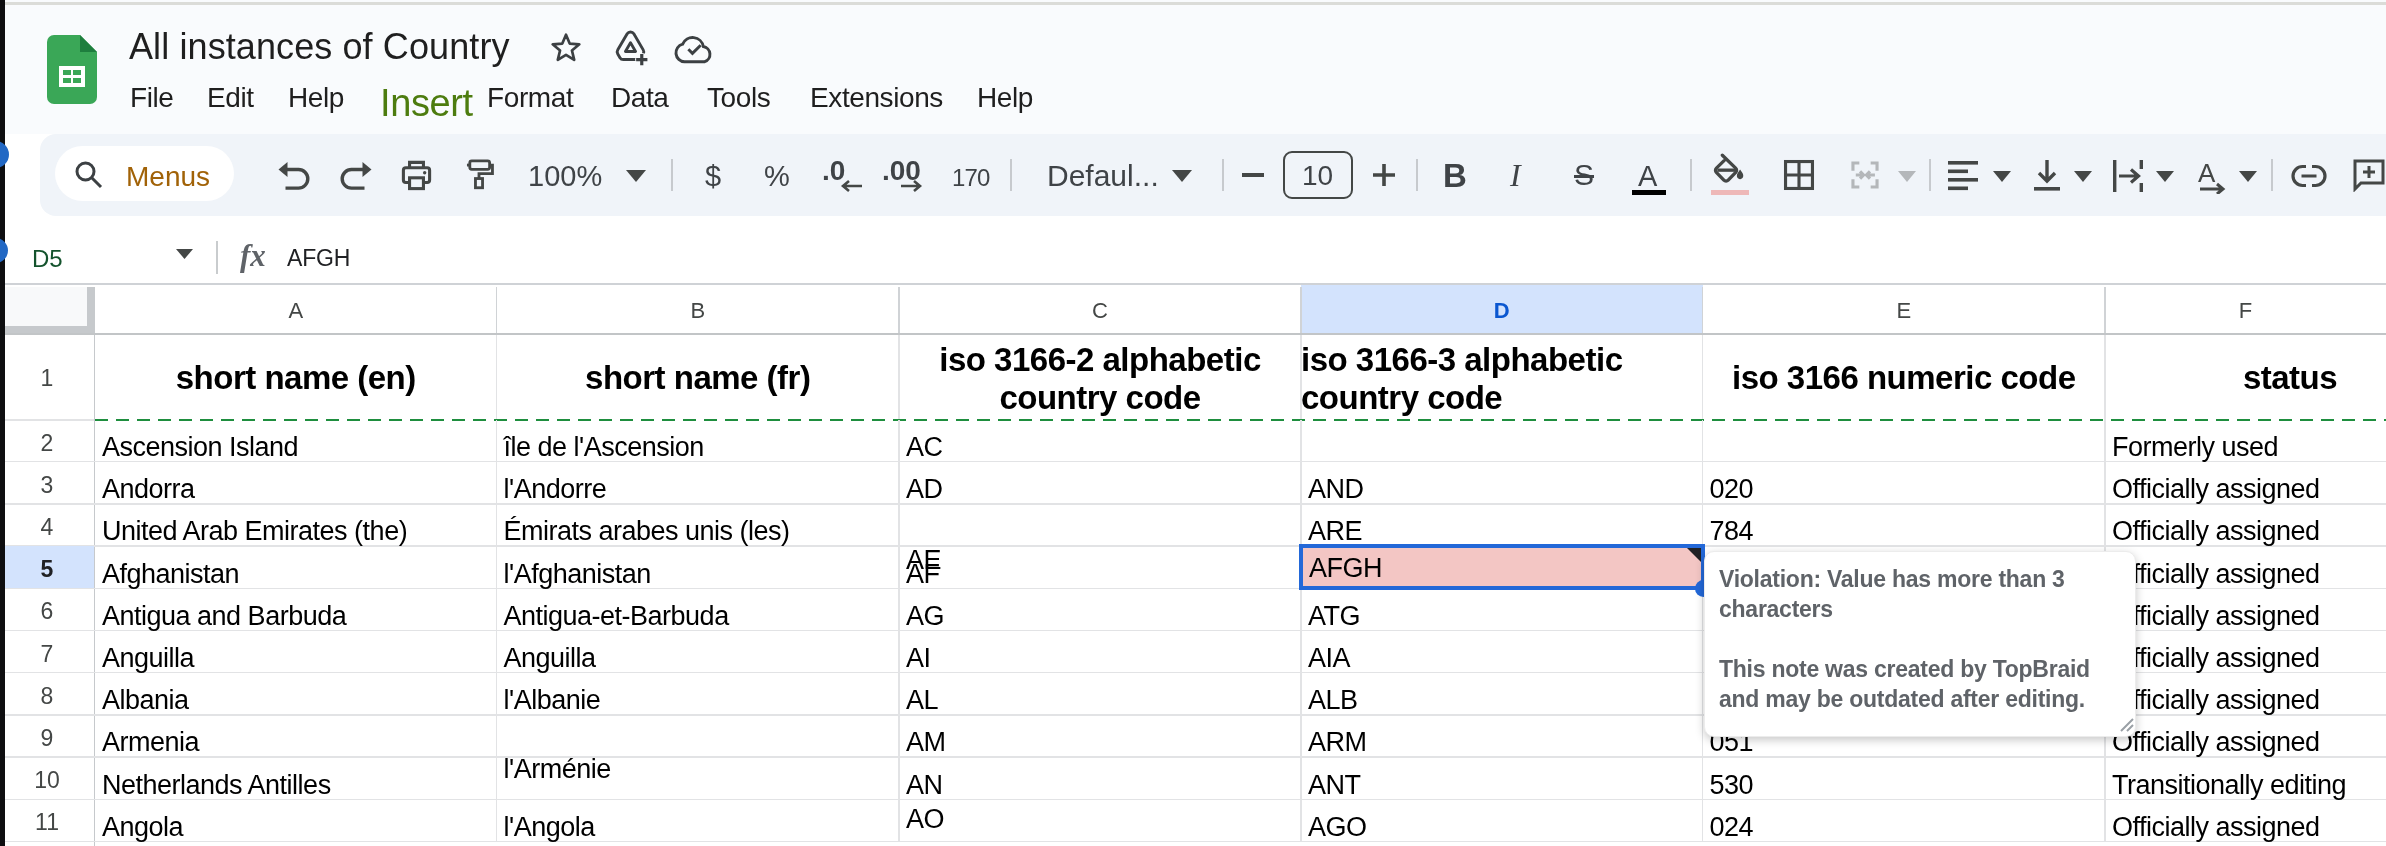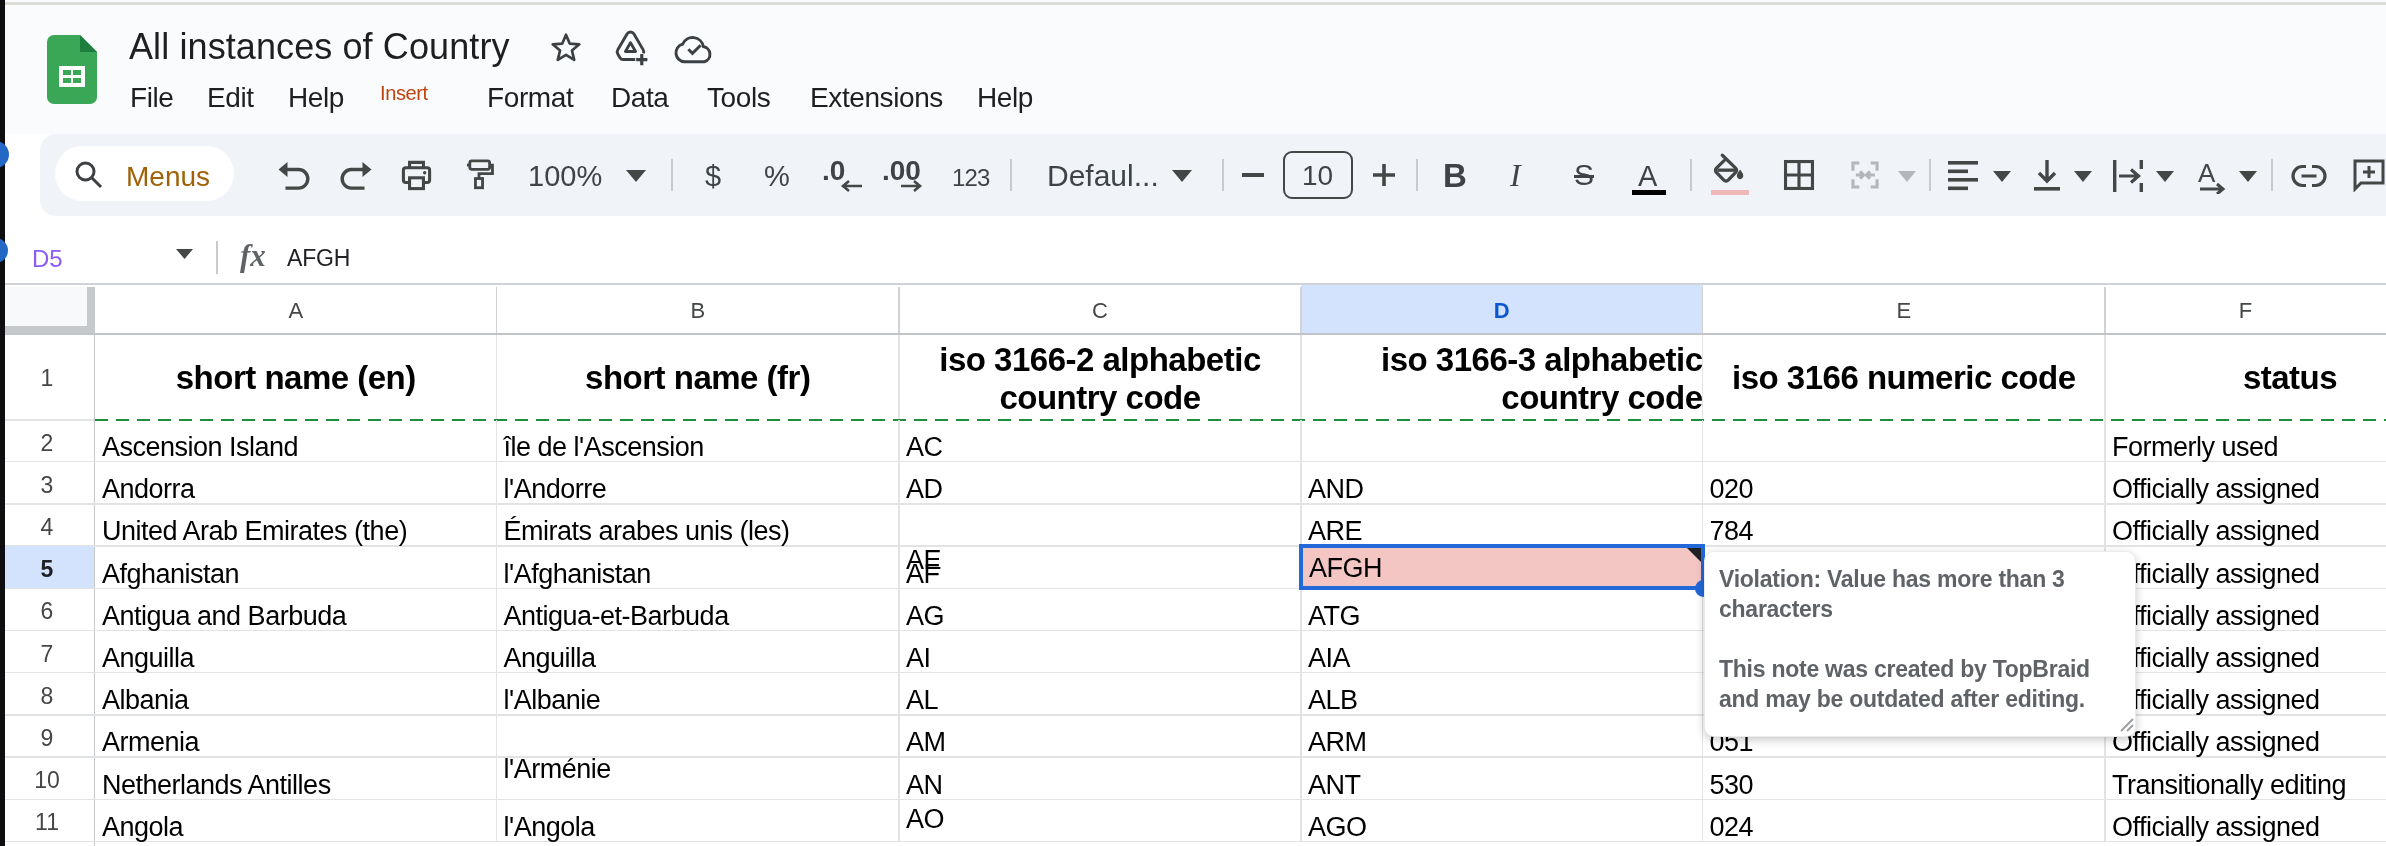--- a/index.html
+++ b/index.html
@@ -38,21 +38,21 @@
 <circle cx="21.3" cy="20.3" r="4.6" fill="#f9fbfd"></circle>
 <path d="M21.3 16.4 v7.8 M17.4 20.3 h7.8" stroke="#3c4043" stroke-width="2.2" fill="none"></path>
 </svg>
 <svg class="ic" style="left:674px;top:34px" width="41" height="30" viewBox="0 0 28 20">
 <path d="M7.2 18.7 a6.1 6.1 0 0 1 -1.3 -12 A7.4 7.4 0 0 1 20 8.3 a5.4 5.4 0 0 1 1 10.4 Z" fill="none" stroke="#3c4043" stroke-width="2"></path>
 <path d="M9.8 10.2 L12.6 13 L18.2 7.4" fill="none" stroke="#3c4043" stroke-width="2"></path>
 </svg>
 <div class="abs" style="left:130px;top:82px;font-size:28px;letter-spacing:-0.4px;color:#1f1f1f">File</div>
 <div class="abs" style="left:207px;top:82px;font-size:28px;letter-spacing:-0.4px;color:#1f1f1f">Edit</div>
 <div class="abs" style="left:288px;top:82px;font-size:28px;letter-spacing:-0.4px;color:#1f1f1f">Help</div>
-<div class="abs" style="left:380px;top:82px;font-size:20px;letter-spacing:-0.4px;color:#c2410c">Insert</div>
+<div class="abs" style="left:380px;top:82px;font-size:38px;letter-spacing:-0.4px;color:#4d7c0f">Insert</div>
 <div class="abs" style="left:487px;top:82px;font-size:28px;letter-spacing:-0.4px;color:#1f1f1f">Format</div>
 <div class="abs" style="left:611px;top:82px;font-size:28px;letter-spacing:-0.4px;color:#1f1f1f">Data</div>
 <div class="abs" style="left:707px;top:82px;font-size:28px;letter-spacing:-0.4px;color:#1f1f1f">Tools</div>
 <div class="abs" style="left:810px;top:82px;font-size:28px;letter-spacing:-0.4px;color:#1f1f1f">Extensions</div>
 <div class="abs" style="left:977px;top:82px;font-size:28px;letter-spacing:-0.4px;color:#1f1f1f">Help</div>
 <div class="abs" style="left:40px;top:134px;width:2346px;height:82px;background:#f0f4f9;border-radius:16px 0 0 16px"></div>
 <div class="abs" style="left:55px;top:146px;width:179px;height:55px;background:#fff;border-radius:27.5px"></div>
 <svg class="ic" style="left:74px;top:160px" width="30" height="30" viewBox="0 0 30 30">
 <circle cx="11.5" cy="11.5" r="8.5" fill="none" stroke="#3c4043" stroke-width="3"></circle>
 <path d="M17.5 17.5 L27 27" stroke="#3c4043" stroke-width="3"></path>
@@ -88,21 +88,21 @@
 <div class="tbtxt" style="left:705px;top:160px">$</div>
 <div class="tbtxt" style="left:764px;top:160px">%</div>
 <div class="tbtxt" style="left:822px;top:155px;font-weight:bold;font-size:28px">.0</div>
 <svg class="ic" style="left:840px;top:180px" width="22" height="12" viewBox="0 0 22 12">
     <path d="M22 6 H4 M9 1 L3 6 L9 11" fill="none" stroke="#444746" stroke-width="2.6"></path>
   </svg>
 <div class="tbtxt" style="left:882px;top:155px;font-weight:bold;font-size:28px">.00</div>
 <svg class="ic" style="left:901px;top:180px" width="22" height="12" viewBox="0 0 22 12">
     <path d="M0 6 H18 M13 1 L19 6 L13 11" fill="none" stroke="#444746" stroke-width="2.6"></path>
   </svg>
-<div class="tbtxt" style="left:952px;top:164px;font-size:24px;letter-spacing:-0.8px">123</div>
+<div class="tbtxt" style="left:952px;top:164px;font-size:24px;letter-spacing:-0.8px">170</div>
 <div class="tb-divider" style="left:1010px"></div>
 <div class="tbtxt" style="left:1047px;top:159px;font-size:30px">Defaul...</div>
 <svg class="ic" style="left:1172px;top:170px" width="20" height="12" viewBox="0 0 20 12">
     <path d="M0 0 h20 l-10 12 Z" fill="#444746"></path>
   </svg>
 <div class="tb-divider" style="left:1222px"></div>
 <svg class="ic" style="left:1242px;top:173px" width="22" height="4" viewBox="0 0 22 4">
     <rect width="22" height="4" fill="#444746"></rect>
   </svg>
 <div class="abs" style="left:1283px;top:151px;width:70px;height:48px;border:2.5px solid #444746;border-radius:9px"></div>
@@ -170,21 +170,21 @@
 <div class="tb-divider" style="left:2271px"></div>
 <svg class="ic" style="left:2291px;top:162px" width="36" height="28" viewBox="0 0 36 28">
 <path d="M15 4.5 h-3.5 a9.5 9.5 0 0 0 0 19 H15 M21 4.5 h3.5 a9.5 9.5 0 0 1 0 19 H21 M10.5 14 h15" fill="none" stroke="#444746" stroke-width="3.2"></path>
 </svg>
 <svg class="ic" style="left:2352px;top:158px" width="34" height="34" viewBox="0 0 34 34">
 <path d="M3 3 h28 v22 h-22 l-6 6 Z" fill="none" stroke="#444746" stroke-width="3"></path>
 <path d="M17 8 V20 M11 14 H23" stroke="#444746" stroke-width="3"></path>
 </svg>
 <div class="abs" style="left:0;top:216px;width:2386px;height:67px;background:#fff"></div>
 <div class="abs" style="left:0;top:283px;width:2386px;height:2px;background:#cfd2d6"></div>
-<div class="abs" style="left:32px;top:245px;font-size:24px;color:#8b5cf6">D5</div>
+<div class="abs" style="left:32px;top:245px;font-size:24px;color:#14532d">D5</div>
 <svg class="ic" style="left:176px;top:249px" width="17" height="10" viewBox="0 0 17 10">
     <path d="M0 0 h17 l-8.5 10 Z" fill="#444746"></path>
   </svg>
 <div class="abs" style="left:216px;top:241px;width:2px;height:33px;background:#c9ccce"></div>
 <div class="abs" style="left:240px;top:238px;font-size:31px;color:#5f6368;font-style:italic;font-family:'Liberation Serif',serif;font-weight:bold">fx</div>
 <div class="abs" style="left:287px;top:245px;font-size:23px;letter-spacing:-0.2px;color:#202124">AFGH</div>
 <div class="abs" style="left:0;top:285px;width:2386px;height:47.5px;background:#fff"></div>
 <div class="abs" style="left:4.5px;top:287px;width:82px;height:39px;background:#f8f9fa"></div>
 <div class="abs" style="left:86.5px;top:287px;width:8px;height:48px;background:#c6c9cc"></div>
 <div class="abs" style="left:4.5px;top:326px;width:90px;height:8.5px;background:#c6c9cc"></div>
@@ -198,21 +198,21 @@
 <div class="hsep" style="left:1300.25px;top:287px;height:45.5px"></div>
 <div class="colhead" style="left:1702.5px;top:298px;width:402.5px;">E</div>
 <div class="hsep" style="left:1701.75px;top:287px;height:45.5px"></div>
 <div class="colhead" style="left:2105px;top:298px;width:281px;">F</div>
 <div class="hsep" style="left:2104.25px;top:287px;height:45.5px"></div>
 <div class="abs" style="left:0;top:332.5px;width:2386px;height:2px;background:#c2c5c7"></div>
 <div class="abs" style="left:93.5px;top:334.5px;width:1.5px;height:511.5px;background:#c6c9cc"></div>
 <div class="abs" style="left:95px;top:359px;width:401.5px;text-align:center;font-size:33px;font-weight:bold;line-height:38px;letter-spacing:-0.5px">short name (en)</div>
 <div class="abs" style="left:496.5px;top:359px;width:402.5px;text-align:center;font-size:33px;font-weight:bold;line-height:38px;letter-spacing:-0.5px">short name (fr)</div>
 <div class="abs" style="left:899px;top:340.6px;width:402px;text-align:center;font-size:33px;font-weight:bold;line-height:38px;letter-spacing:-0.5px">iso 3166-2 alphabetic<br>country code</div>
-<div class="abs" style="left:1301px;top:340.6px;width:401.5px;text-align:right;font-size:33px;font-weight:bold;line-height:38px;letter-spacing:-0.5px">iso 3166-3 alphabetic<br>country code</div>
+<div class="abs" style="left:1301px;top:340.6px;width:401.5px;text-align:left;font-size:33px;font-weight:bold;line-height:38px;letter-spacing:-0.5px">iso 3166-3 alphabetic<br>country code</div>
 <div class="abs" style="left:1702.5px;top:359px;width:402.5px;text-align:center;font-size:33px;font-weight:bold;line-height:38px;letter-spacing:-0.5px">iso 3166 numeric code</div>
 <div class="abs" style="left:2105px;top:359px;width:370px;text-align:center;font-size:33px;font-weight:bold;line-height:38px;letter-spacing:-0.5px">status</div>
 <div class="gline" style="left:495.75px;top:334.5px;width:1.5px;height:85.0px"></div>
 <div class="gline" style="left:898.25px;top:334.5px;width:1.5px;height:85.0px"></div>
 <div class="gline" style="left:1300.25px;top:334.5px;width:1.5px;height:85.0px"></div>
 <div class="gline" style="left:1701.75px;top:334.5px;width:1.5px;height:85.0px"></div>
 <div class="gline" style="left:2104.25px;top:334.5px;width:1.5px;height:85.0px"></div>
 <div class="rownum" style="left:0;top:365px">1</div>
 <div class="abs" style="left:95px;top:418.5px;width:2291px;height:2.5px;background:repeating-linear-gradient(90deg,#1e8e3e 0 13px,transparent 13px 21px)"></div>
 <div class="abs" style="left:0;top:419.0px;width:94px;height:1.5px;background:#e2e3e5"></div>

